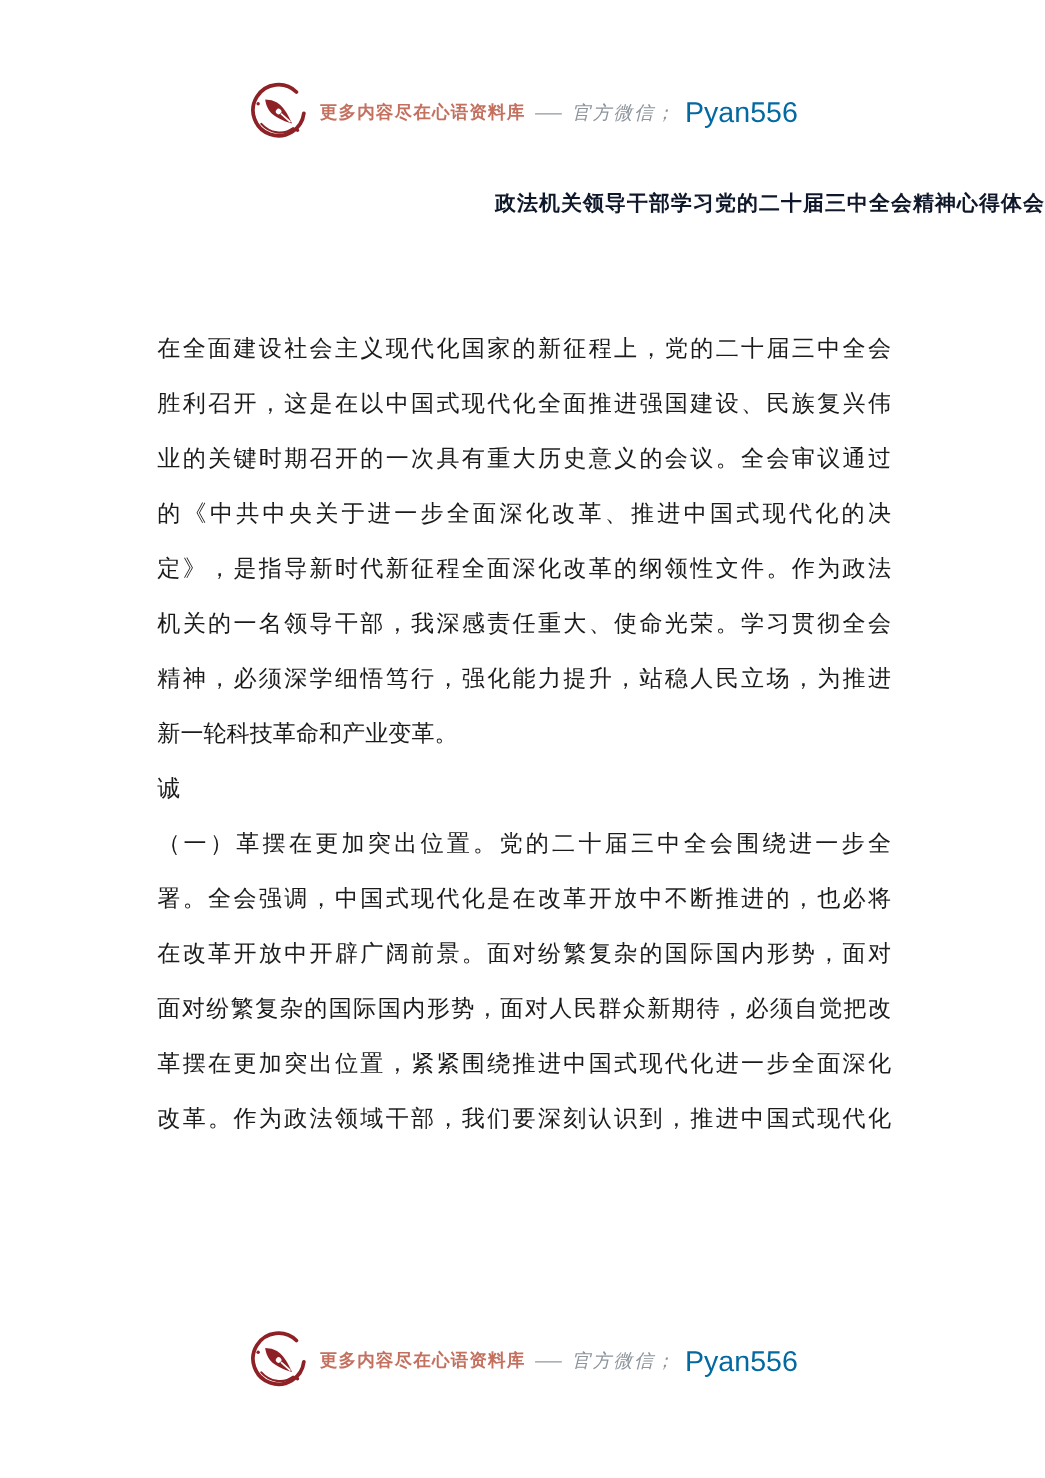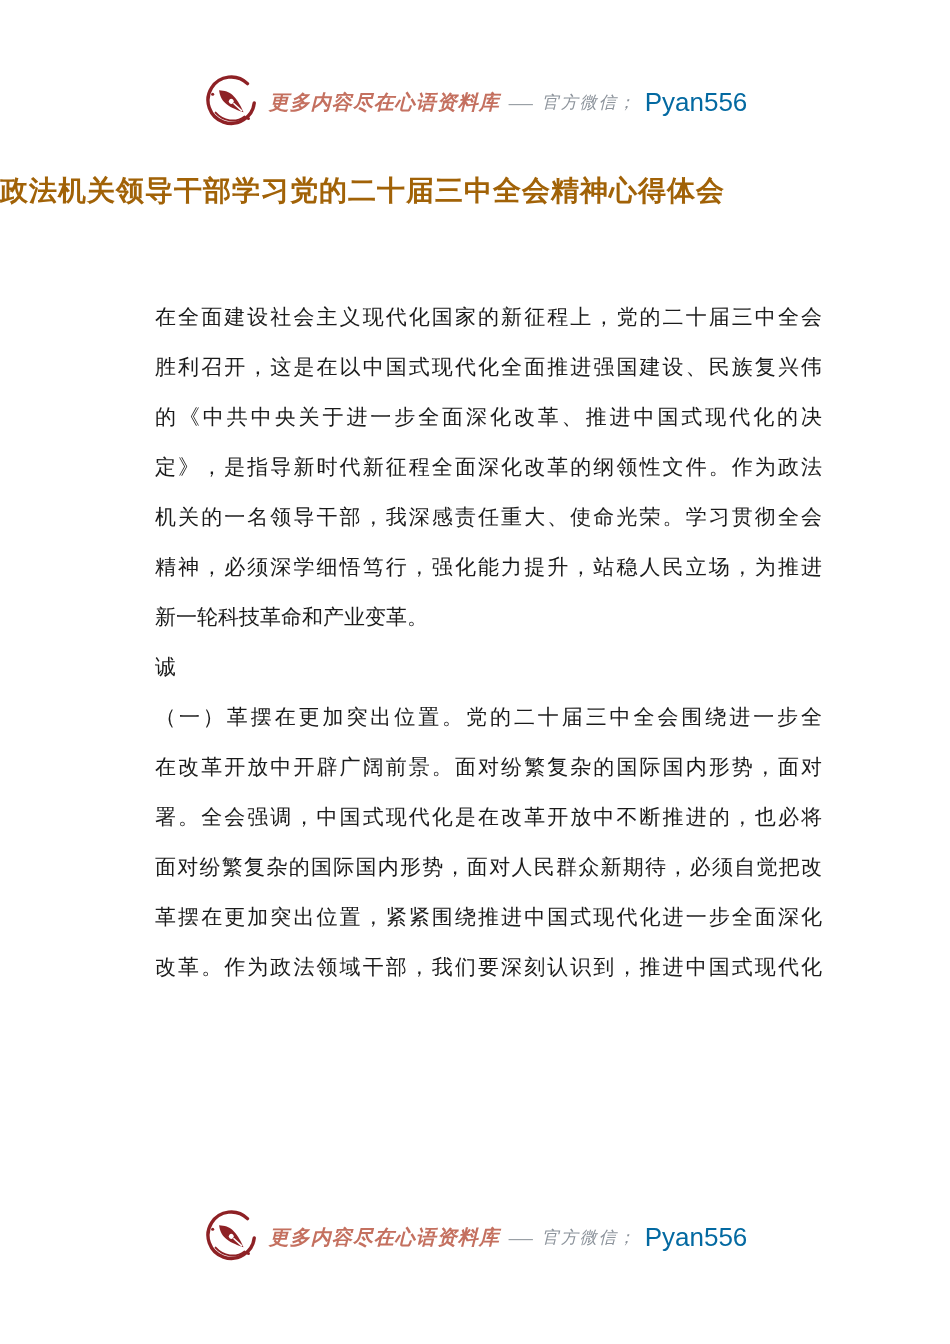--- a/index.html
+++ b/index.html
@@ -24,26 +24,25 @@
     gap: 8px;
     white-space: nowrap;
   }
   .banner.top    { top: 70px; }
   .banner.bottom { top: 1205px; }
 
   .logo-wrap { width: 58px; height: 58px; flex: 0 0 auto; }
   .logo-wrap svg { width: 100%; height: 100%; display: block; }
 
   .brand-text {
-    font-size: 20px;
+    font-size: 16px;
     color: #c4705f;
     font-weight: bold;
     letter-spacing: 1px;
     font-family: "Liberation Serif", serif;
-    font-style: italic;
   }
   .brand-dash {
     font-size: 24px;
     color: #9aa0a6;
     margin: 0 1px;
   }
   .wechat-label {
     font-size: 17px;
     color: #8d949c;
     font-style: italic;
@@ -55,33 +54,33 @@
     color: #0369a1;
     font-family: "Liberation Sans", sans-serif;
   }
 
   
   .doc-title {
     position: absolute;
     top: 172px;
     left: 0;
     width: 100%;
-    text-align: left;
-    font-size: 28px;
+    text-align: right;
+    font-size: 19px;
     font-weight: bold;
-    color: #a16207;
+    color: #0f172a;
     letter-spacing: 1px;
     font-family: "Liberation Serif", serif;
   }
 
   
   .body-text {
     position: absolute;
     top: 292px;
-    left: 155px;
+    left: 143px;
     width: 667px;
   }
   .body-line {
     font-size: 21px;
     height: 50px;
     line-height: 50px;
     color: #1b1b1b;
     text-align: justify;
     text-align-last: justify;
     font-family: "Liberation Serif", serif;
@@ -111,29 +110,30 @@
   <span class="brand-dash">—</span>
   <span class="wechat-label">官方微信；</span>
   <span class="wechat-id">Pyan556</span>
 </div>
 
 <div class="doc-title">政法机关领导干部学习党的二十届三中全会精神心得体会</div>
 
 <div class="body-text">
   <div class="body-line">在全面建设社会主义现代化国家的新征程上，党的二十届三中全会</div>
   <div class="body-line">胜利召开，这是在以中国式现代化全面推进强国建设、民族复兴伟</div>
+  <div class="body-line">业的关键时期召开的一次具有重大历史意义的会议。全会审议通过</div>
   <div class="body-line">的《中共中央关于进一步全面深化改革、推进中国式现代化的决</div>
   <div class="body-line">定》，是指导新时代新征程全面深化改革的纲领性文件。作为政法</div>
   <div class="body-line">机关的一名领导干部，我深感责任重大、使命光荣。学习贯彻全会</div>
   <div class="body-line">精神，必须深学细悟笃行，强化能力提升，站稳人民立场，为推进</div>
   <div class="body-line line-end">新一轮科技革命和产业变革。</div>
   <div class="body-line line-end">诚</div>
   <div class="body-line">（一）革摆在更加突出位置。党的二十届三中全会围绕进一步全</div>
+  <div class="body-line">署。全会强调，中国式现代化是在改革开放中不断推进的，也必将</div>
   <div class="body-line">在改革开放中开辟广阔前景。面对纷繁复杂的国际国内形势，面对</div>
-  <div class="body-line">署。全会强调，中国式现代化是在改革开放中不断推进的，也必将</div>
   <div class="body-line">面对纷繁复杂的国际国内形势，面对人民群众新期待，必须自觉把改</div>
   <div class="body-line">革摆在更加突出位置，紧紧围绕推进中国式现代化进一步全面深化</div>
   <div class="body-line">改革。作为政法领域干部，我们要深刻认识到，推进中国式现代化</div>
 </div>
 
 <div class="banner bottom">
   <span class="logo-wrap">
     <svg viewBox="0 0 60 60" aria-hidden="true">
       <path d="M46 11 A 24 24 0 1 0 53 31" fill="none" stroke="#8e2125" stroke-width="3.5" stroke-linecap="round"></path>
       <path d="M13 41 C 21 50, 34 52, 43 45" fill="none" stroke="#8e2125" stroke-width="2" stroke-linecap="round"></path>

